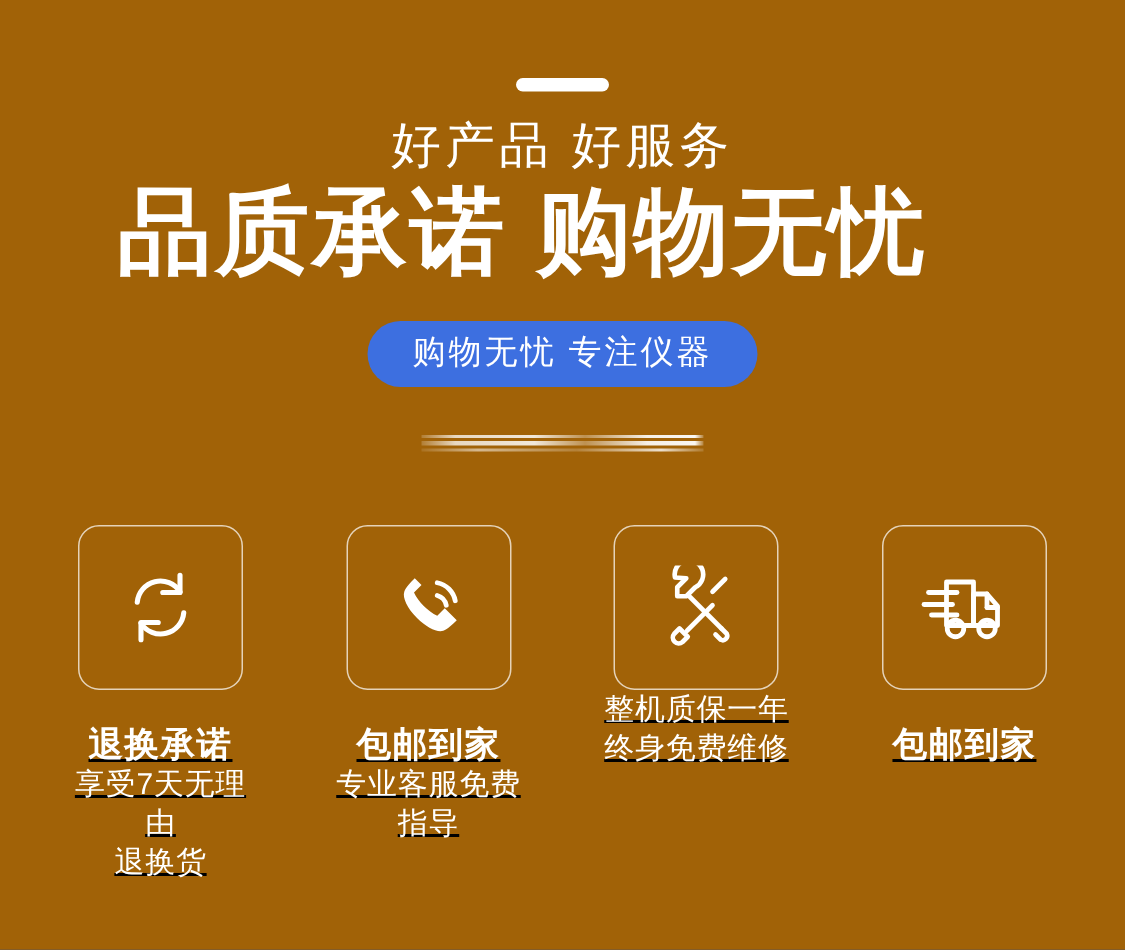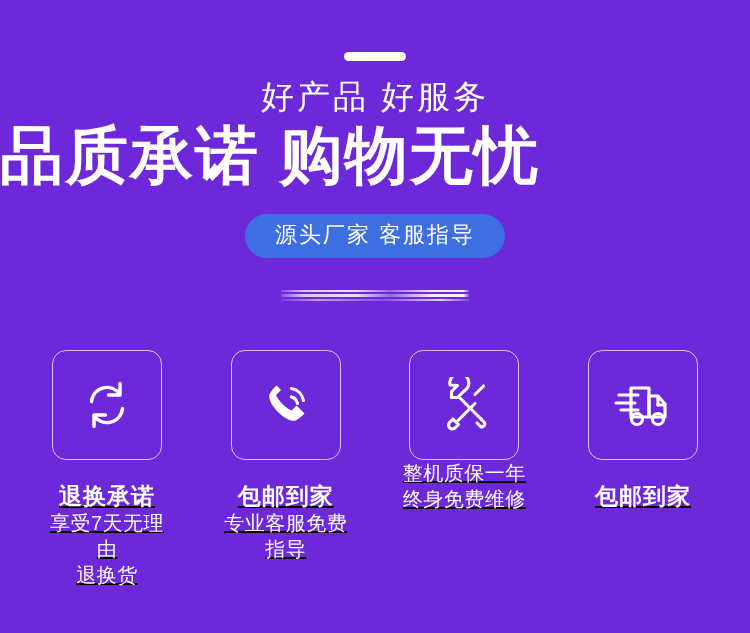--- a/index.html
+++ b/index.html
@@ -11,21 +11,21 @@
     height: 633px;
     overflow: hidden;
     font-family: "Liberation Sans", "DejaVu Sans", sans-serif;
     background: #2a4a8b;
   }
 
   #banner {
     position: relative;
     width: 750px;
     height: 633px;
-    background: #6d28d9;
+    background: #a16207;
     box-sizing: border-box;
   }
 
   
   .top-dash {
     position: absolute;
     top: 52px;
     left: 50%;
     transform: translateX(-50%);
     width: 62px;
@@ -48,20 +48,21 @@
     line-height: 42px;
     white-space: nowrap;
   }
 
   
   .headline {
     position: absolute;
     top: 116px;
     left: 0;
     width: 696px;
+    text-align: center;
     color: #ffffff;
     font-size: 63px;
     font-weight: 700;
     letter-spacing: 2px;
     line-height: 78px;
     white-space: nowrap;
   }
 
   
   .badge-wrap {
@@ -170,21 +171,21 @@
 
 <div id="banner">
 
   <div class="top-dash"></div>
 
   <div class="subtitle">好产品 好服务</div>
 
   <div class="headline">品质承诺 购物无忧</div>
 
   <div class="badge-wrap">
-    <span class="badge">源头厂家 客服指导</span>
+    <span class="badge">购物无忧 专注仪器</span>
   </div>
 
   <div class="divider">
     <div class="bar b1"></div>
     <div class="bar b2"></div>
     <div class="bar b3"></div>
   </div>
 
   <div class="features">
 

